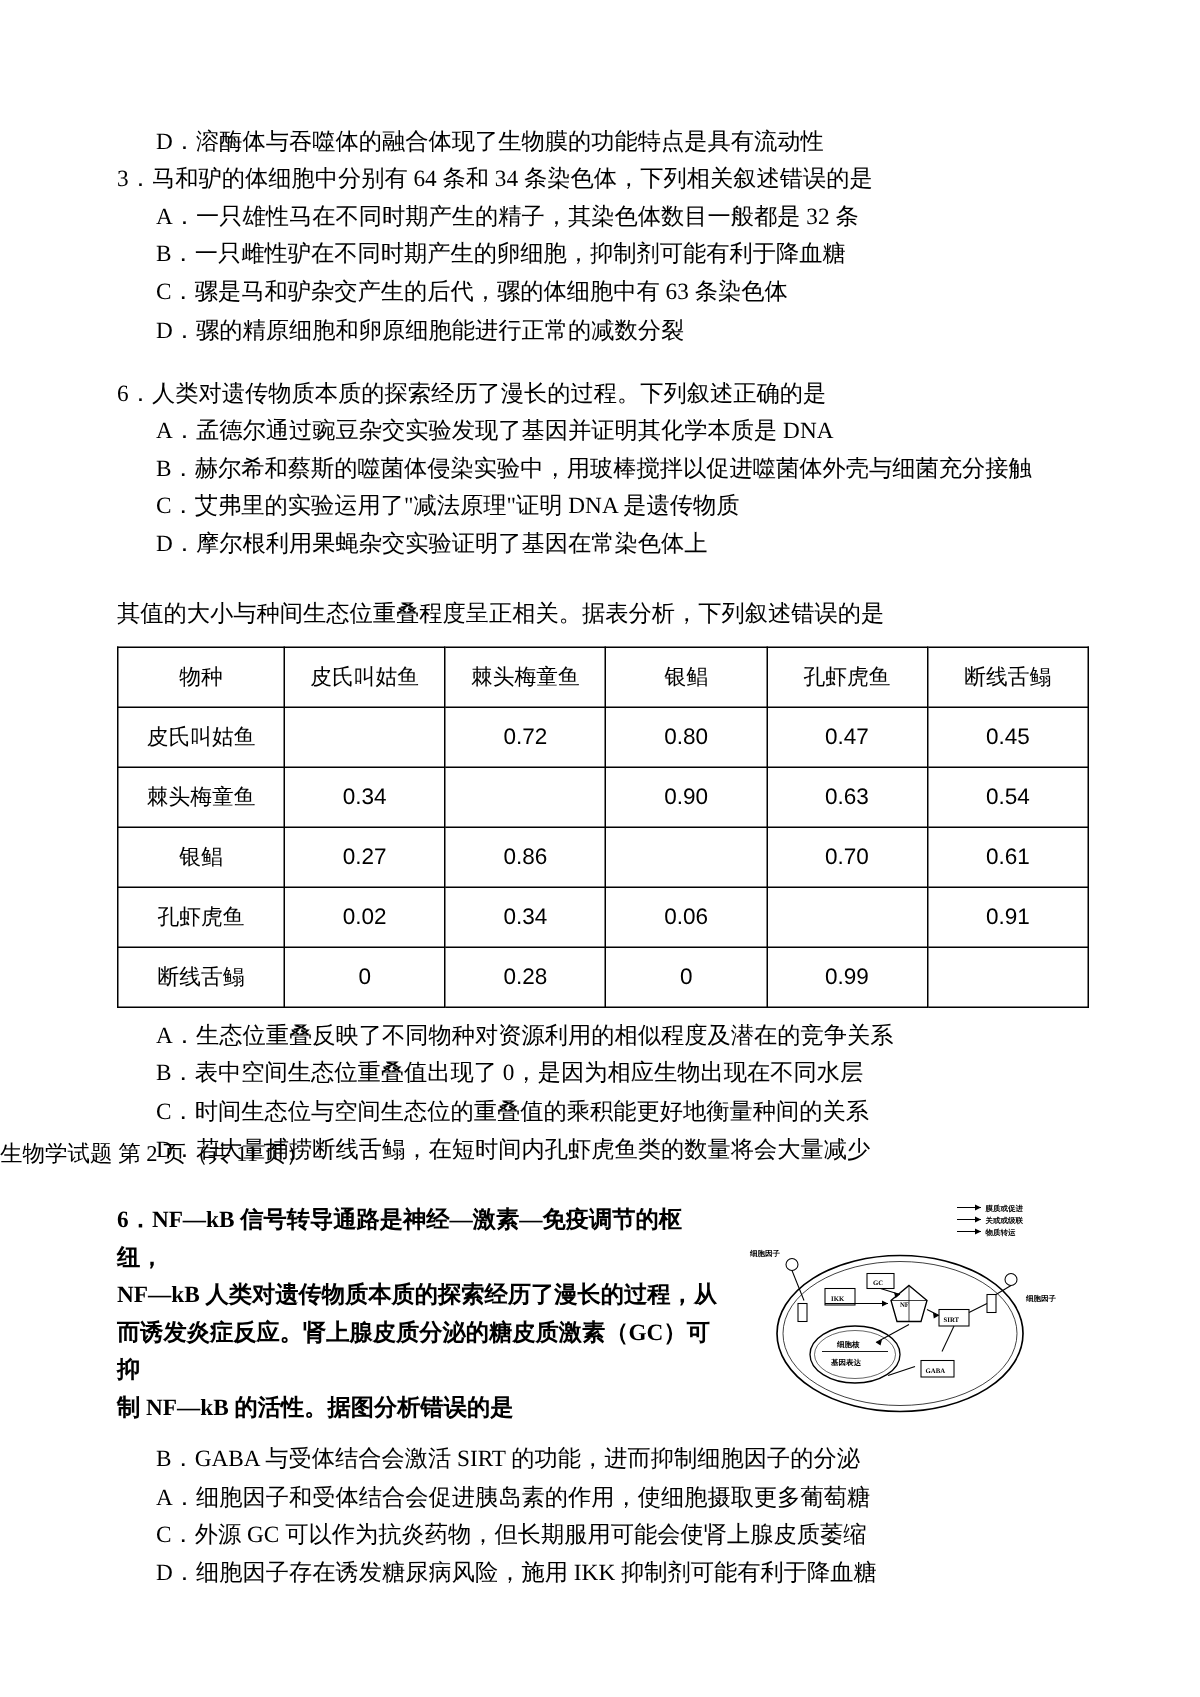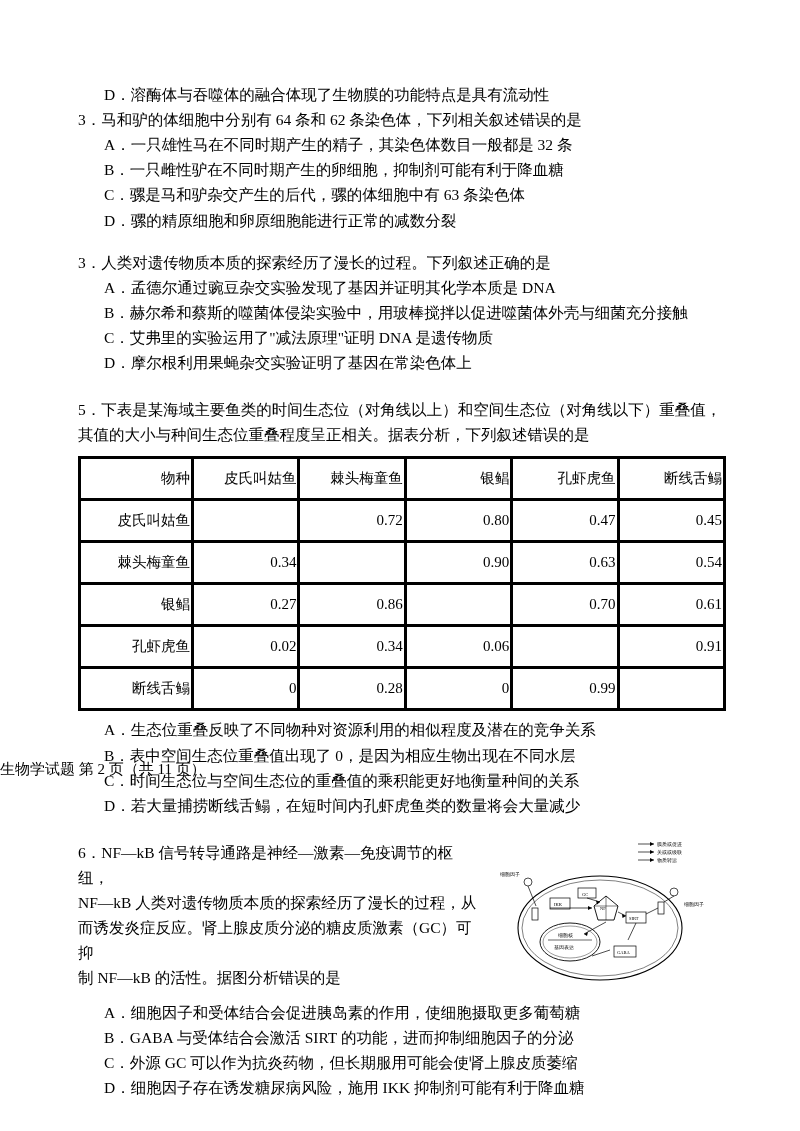--- a/index.html
+++ b/index.html
@@ -49,40 +49,41 @@
 
   
   table.eco {
     border-collapse: collapse;
     width: 648px;
     margin-top: 9px;
     margin-bottom: 6px;
     table-layout: fixed;
   }
   table.eco td, table.eco th {
-    border: 3px solid #000000;
+    border: 1px solid #000000;
     height: 37px;
-    text-align: right;
+    text-align: center;
     vertical-align: middle;
     font-size: 14.5px;
     font-weight: normal;
     font-family: "Liberation Serif", "DejaVu Serif", serif;
   }
   table.eco td.firstcol, table.eco th.firstcol {
     width: 108px;
   }
   table.eco td.num {
-    font-family: Liberation Serif, serif;
+    font-family: Liberation Sans, sans-serif;
     font-size: 15px;
   }
 
   
   .q6-wrap {
     position: relative;
     min-height: 150px;
+    font-weight: bold;
   }
   .q6-text {
     width: 400px;
     font-size: 15.5px;
     line-height: 1.62;
   }
   .figure {
     position: absolute;
     right: 0;
     top: -4px;
@@ -102,37 +103,36 @@
   }
 </style>
 </head>
 <body>
 
 <div class="page">
   <div class="content">
 
     <div class="opt">D．溶酶体与吞噬体的融合体现了生物膜的功能特点是具有流动性</div>
 
-    <div class="q-line">3．马和驴的体细胞中分别有 64 条和 62 条染色体，下列相关叙述错误的是</div>
+    <div class="q-line">3．马和驴的体细胞中分别有 64 条和 34 条染色体，下列相关叙述错误的是</div>
     <div class="opt">A．一只雄性马在不同时期产生的精子，其染色体数目一般都是 32 条</div>
     <div class="opt">B．一只雌性驴在不同时期产生的卵细胞，抑制剂可能有利于降血糖</div>
     <div class="opt">C．骡是马和驴杂交产生的后代，骡的体细胞中有 63 条染色体</div>
     <div class="opt">D．骡的精原细胞和卵原细胞能进行正常的减数分裂</div>
 
     <div class="gap-md"></div>
 
-    <div class="q-line">3．人类对遗传物质本质的探索经历了漫长的过程。下列叙述正确的是</div>
+    <div class="q-line">6．人类对遗传物质本质的探索经历了漫长的过程。下列叙述正确的是</div>
     <div class="opt">A．孟德尔通过豌豆杂交实验发现了基因并证明其化学本质是 DNA</div>
     <div class="opt">B．赫尔希和蔡斯的噬菌体侵染实验中，用玻棒搅拌以促进噬菌体外壳与细菌充分接触</div>
     <div class="opt">C．艾弗里的实验运用了"减法原理"证明 DNA 是遗传物质</div>
     <div class="opt">D．摩尔根利用果蝇杂交实验证明了基因在常染色体上</div>
 
     <div class="gap-lg"></div>
 
-    <div class="q-stem">5．下表是某海域主要鱼类的时间生态位（对角线以上）和空间生态位（对角线以下）重叠值，</div>
     <div class="q-stem">其值的大小与种间生态位重叠程度呈正相关。据表分析，下列叙述错误的是</div>
 
     <table class="eco">
       <tbody>
         <tr>
           <th class="firstcol">物种</th>
           <th>皮氏叫姑鱼</th>
           <th>棘头梅童鱼</th>
           <th>银鲳</th>
           <th>孔虾虎鱼</th>
@@ -256,21 +256,21 @@
           <polygon points="104,72 100,70 100,74" fill="#000"></polygon>
           <polygon points="112,66 108,64.5 109,68.5" fill="#000"></polygon>
           <polygon points="138,80 134,78 134.5,82" fill="#000"></polygon>
           <polygon points="96,98 100,96 99,100" fill="#000"></polygon>
         </svg>
       </div>
     </div>
 
     <div class="gap-sm"></div>
 
+    <div class="opt">B．GABA 与受体结合会激活 SIRT 的功能，进而抑制细胞因子的分泌</div>
     <div class="opt">A．细胞因子和受体结合会促进胰岛素的作用，使细胞摄取更多葡萄糖</div>
-    <div class="opt">B．GABA 与受体结合会激活 SIRT 的功能，进而抑制细胞因子的分泌</div>
     <div class="opt">C．外源 GC 可以作为抗炎药物，但长期服用可能会使肾上腺皮质萎缩</div>
     <div class="opt">D．细胞因子存在诱发糖尿病风险，施用 IKK 抑制剂可能有利于降血糖</div>
 
   </div>
 
   <div class="footer">生物学试题 第 2 页（共 11 页）</div>
 </div>
 
 </body></html>

